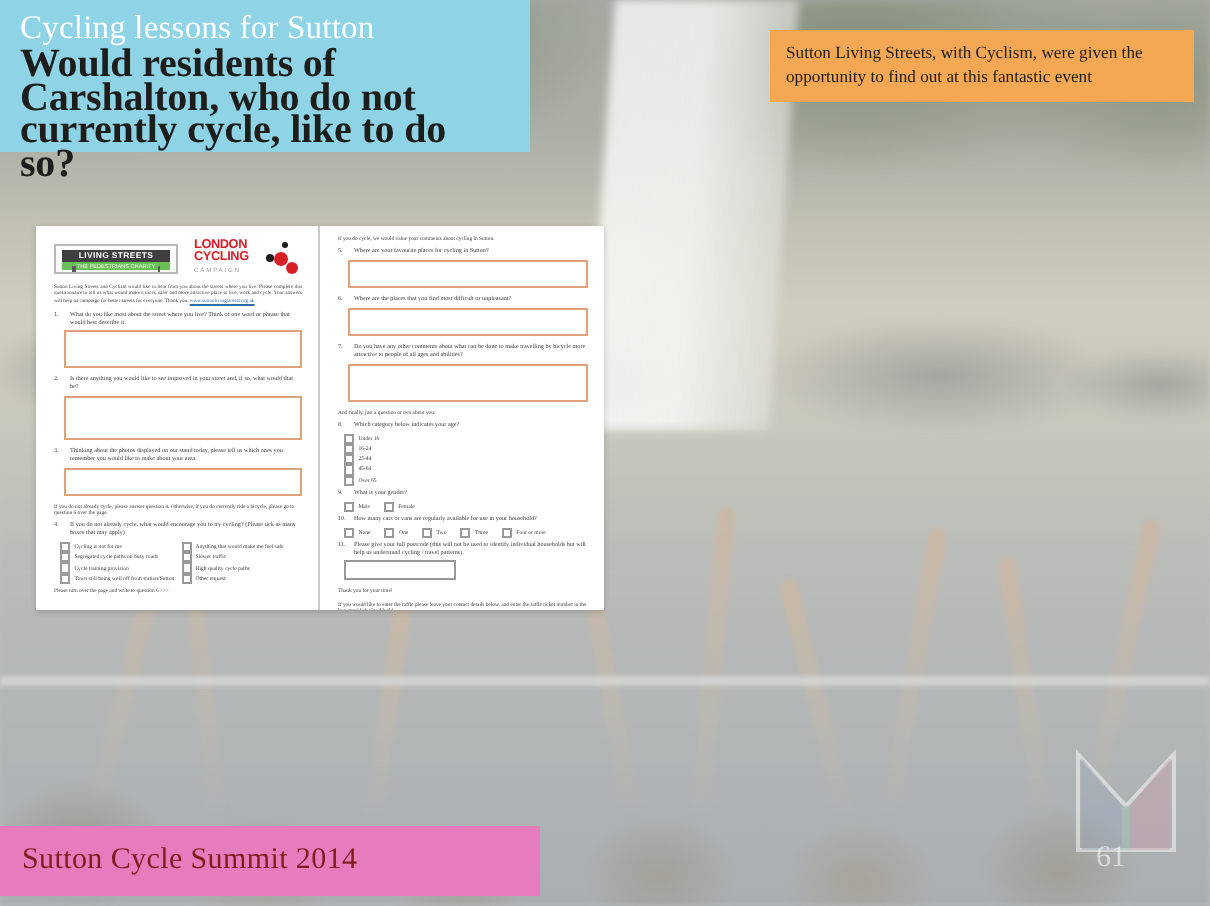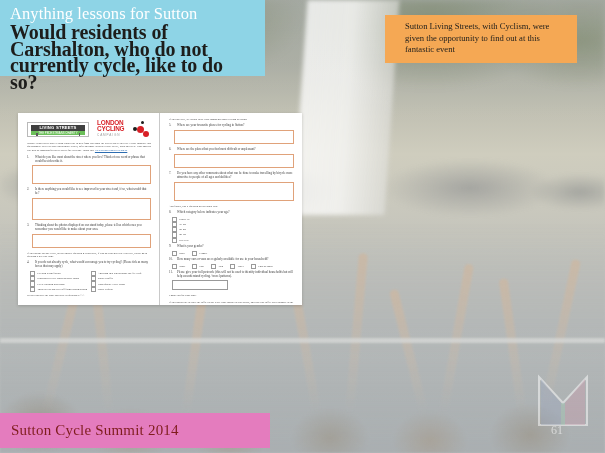--- a/index.html
+++ b/index.html
@@ -81,41 +81,41 @@
   .title-main{
     color:#ffffff;font-size:16.5px;line-height:19px;letter-spacing:.1px;
     margin:0 0 1px 0;font-weight:400;
   }
   .title-sub{
     color:#1d1d1b;font-size:20px;line-height:16.5px;font-weight:700;
     margin:0;letter-spacing:-.1px;
   }
 
   .callout{
-    position:absolute;left:385px;top:15px;width:192px;
+    position:absolute;left:385px;top:15px;width:212px;
     background:#f5a854;
     color:#1d1d1b;
     font-size:8.6px;line-height:11.6px;
-    padding:6px 8px 7px 20px;
+    padding:6px 8px 7px 8px;
     box-sizing:border-box;
     font-weight:400;
   }
 
   .footer-bar{
     position:absolute;left:0;top:413px;width:270px;height:35px;
     background:#e47cbe;
   }
   .footer-text{
     color:#7f1d1d;font-size:15px;line-height:35px;padding-left:11px;
     letter-spacing:.2px;
   }
 
   .page-number{
     position:absolute;right:42px;bottom:15px;
-    color:rgba(255,255,255,.55);font-size:12px;margin-left:36px;
+    color:rgba(255,255,255,.55);font-size:15px;margin-left:36px;
   }
   .corner-mark{
     position:absolute;right:14px;bottom:18px;width:56px;height:62px;
     opacity:.5;
   }
 
   
   .sheet{
     position:absolute;left:18px;top:113px;width:284px;height:192px;
     background:#ffffff;
@@ -210,21 +210,21 @@
     <div class="arm" style="left:352px;height:160px;transform:rotate(5deg);"></div>
     <div class="arm" style="left:404px;height:125px;transform:rotate(-14deg);"></div>
     <div class="arm" style="left:452px;height:150px;transform:rotate(10deg);"></div>
     <div class="arm" style="left:508px;height:135px;transform:rotate(-8deg);"></div>
     <div class="arm" style="left:556px;height:155px;transform:rotate(12deg);"></div>
     <div class="rail"></div>
     <div class="vignette"></div>
   </div>
 
   <div class="title-block">
-    <div class="title-main">Anything lessons for Sutton</div>
+    <div class="title-main">Cycling lessons for Sutton</div>
     <div class="title-sub">Would residents of Carshalton, who do not currently cycle, like to do so?</div>
   </div>
 
   <div class="callout">Sutton Living Streets, with Cyclism, were given the opportunity to find out at this fantastic event</div>
 
   <div class="sheet">
 
     <div class="col left">
       <div class="logos">
         <div class="logo-ls">

